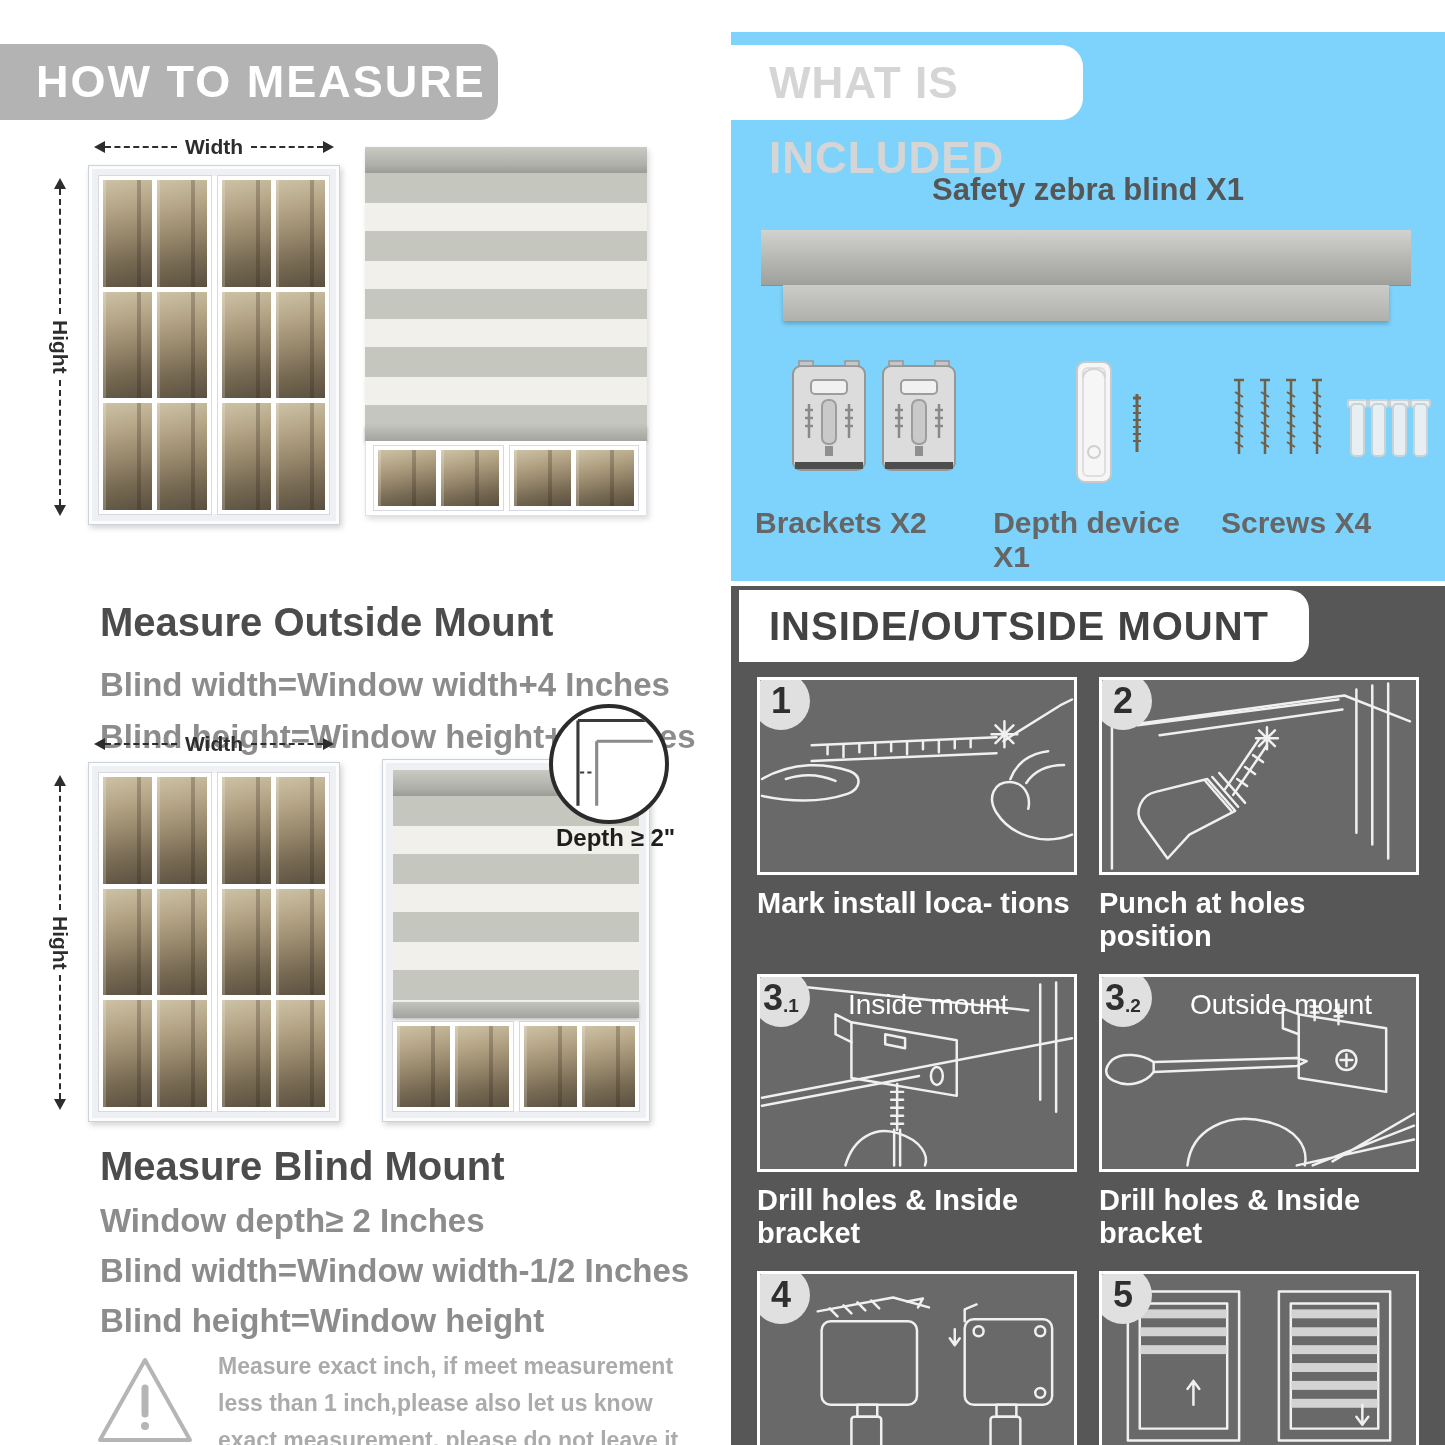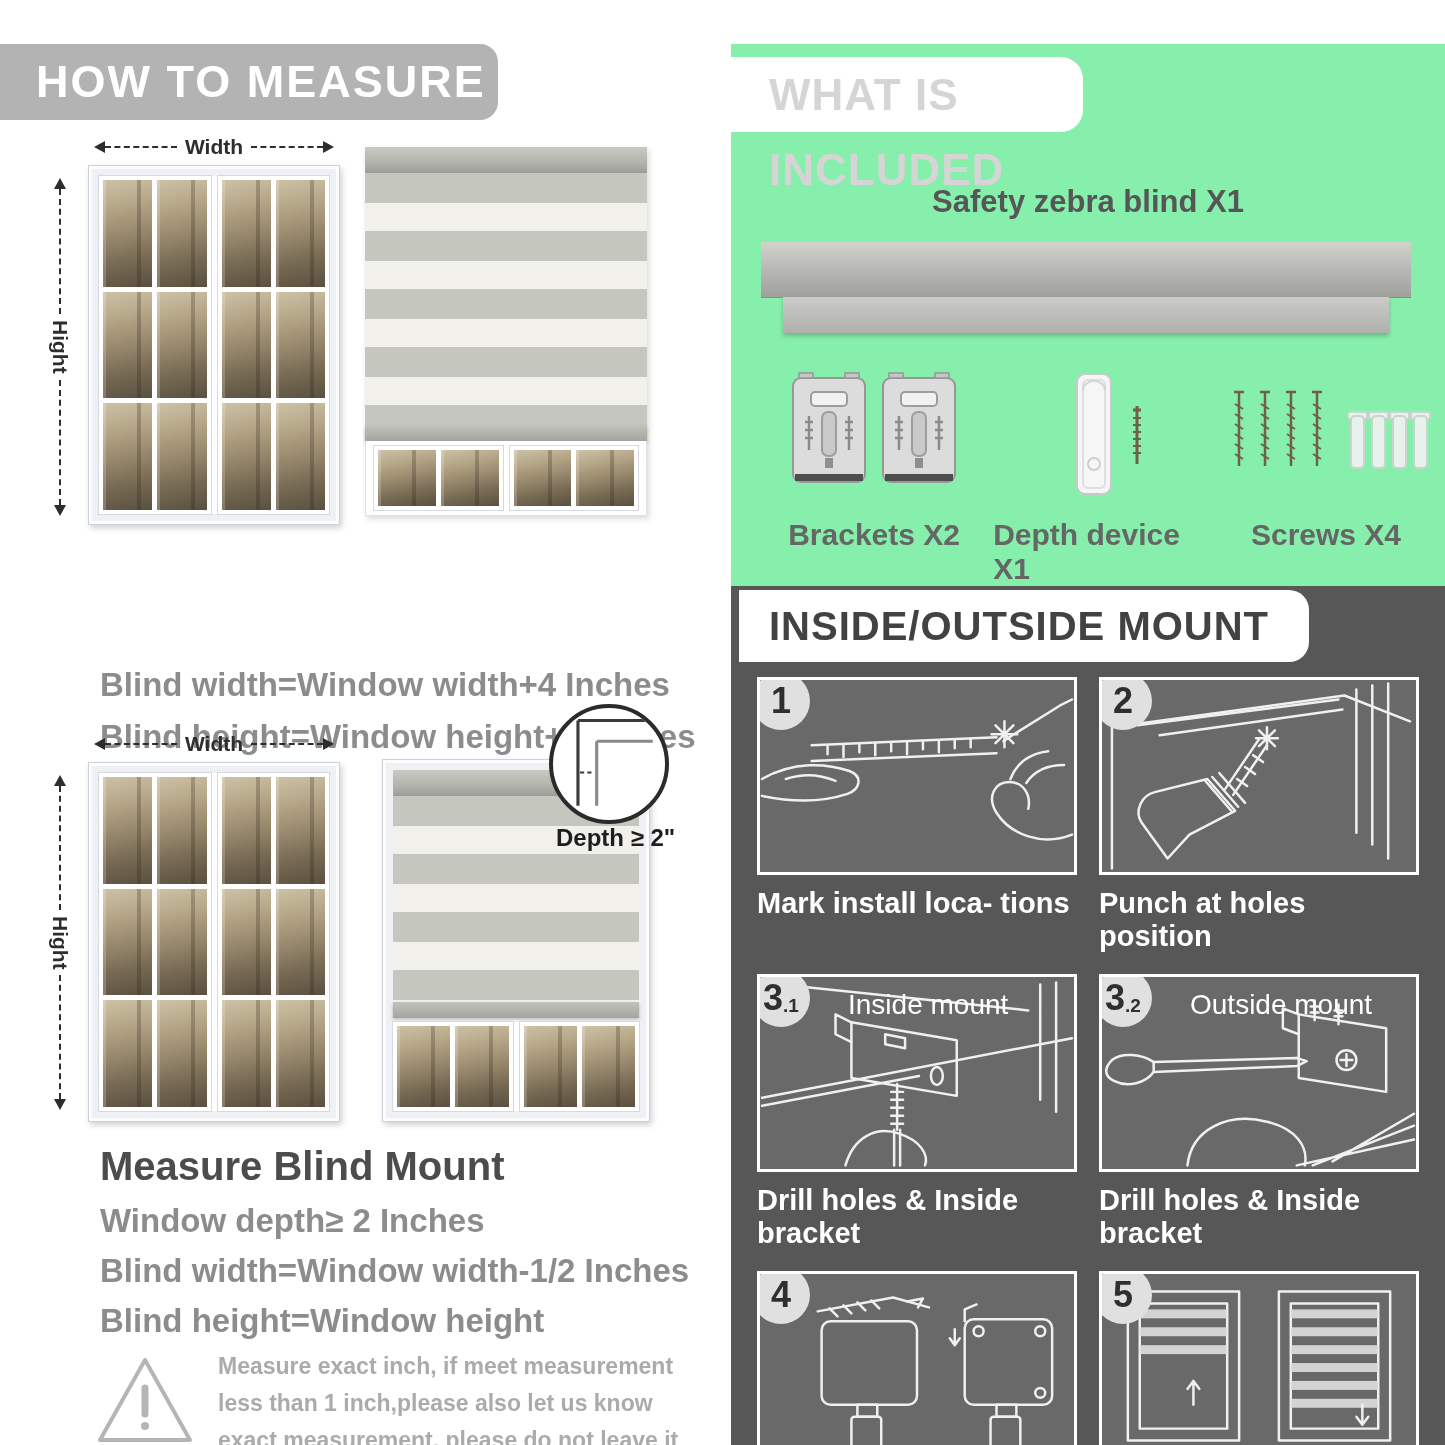--- a/index.html
+++ b/index.html
@@ -54,31 +54,31 @@
   .depth-label{position:absolute;font-size:24px;font-weight:700;color:#1e1e1e;}
 
   .m-title{position:absolute;font-size:40px;font-weight:700;color:#4c4c4c;}
   .m-line{position:absolute;font-size:33px;font-weight:700;color:#8c8c8c;}
 
   .warn-icon{position:absolute;}
   .warn-text{position:absolute;width:470px;font-size:23px;font-weight:700;color:#ababab;line-height:1.6;}
 
   
   .right{position:absolute;left:731px;top:0;width:714px;height:1445px;background:#fff;}
-  .included{position:absolute;left:0;top:12px;width:714px;height:549px;background:#86efac;}
+  .included{position:absolute;left:0;top:0;width:714px;height:549px;background:#7dd3fc;}
   .inc-header{position:absolute;left:0;top:13px;width:314px;height:75px;background:#ffffff;
               border-radius:0 22px 22px 0;color:#d5d5d5;font-size:44px;font-weight:700;
               line-height:75px;padding-left:38px;letter-spacing:1px;}
   .inc-sub{position:absolute;left:0;top:140px;width:100%;text-align:center;font-size:31px;font-weight:700;color:#565656;}
   .headrail-top{position:absolute;top:198px;left:30px;width:650px;height:55px;
                 background:linear-gradient(180deg,#d2d3cf,#b5b6b2 55%,#9fa09c);box-shadow:0 1px 0 #8b8c88;}
   .headrail-bottom{position:absolute;top:253px;left:52px;width:606px;height:36px;
                 background:linear-gradient(180deg,#cbccc8,#b0b1ad);box-shadow:0 3px 4px rgba(0,0,0,.22);}
   .items{position:absolute;top:322px;left:24px;right:14px;display:flex;}
-  .item{display:flex;flex-direction:column;align-items:center;}
+  .item{display:flex;flex-direction:column;}
   .item .gfx{height:138px;display:flex;align-items:center;justify-content:center;}
   .item .ilabel{margin-top:14px;font-size:30px;font-weight:700;color:#666;}
 
   .mount{position:absolute;left:0;top:554px;width:714px;height:891px;background:#575757;}
   .mnt-header{position:absolute;left:8px;top:4px;width:540px;height:72px;background:#fff;
               border-radius:0 20px 20px 0;color:#424242;font-size:40px;font-weight:700;
               line-height:72px;padding-left:30px;letter-spacing:1px;}
   .steps{position:absolute;top:91px;left:26px;right:26px;display:grid;
          grid-template-columns:1fr 1fr;column-gap:22px;row-gap:21px;}
   .step-box{height:192px;border:3px solid #fff;background:#696969;position:relative;overflow:hidden;}
@@ -144,20 +144,21 @@
               <div class="pane"></div>
             </div>
           <div class="door">
               <div class="pane"></div>
               <div class="pane"></div>
             </div>
         </div>
       </div>
     </div>
 
+    <div class="m-title" style="left:100px;top:568px;">Measure Outside Mount</div>
     <div class="m-line" style="left:100px;top:634px;">Blind width=Window width+4 Inches</div>
     <div class="m-line" style="left:100px;top:686px;">Blind height=Window height+4 Inches</div>
 
     <div class="dim-h" style="left:88px;top:700px;width:252px;">
       <span class="arr-l"></span>
       <span class="line"></span>
       <span class="lbl">Width</span>
       <span class="line"></span>
       <span class="arr-r"></span>
     </div>

